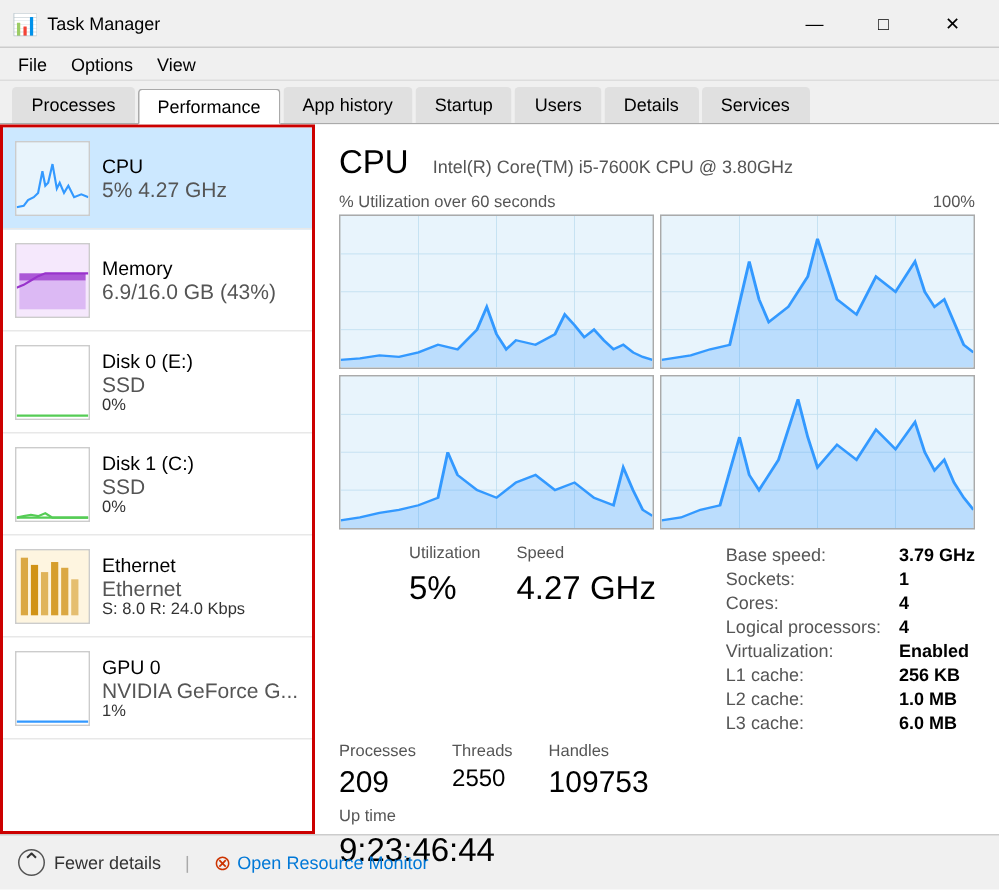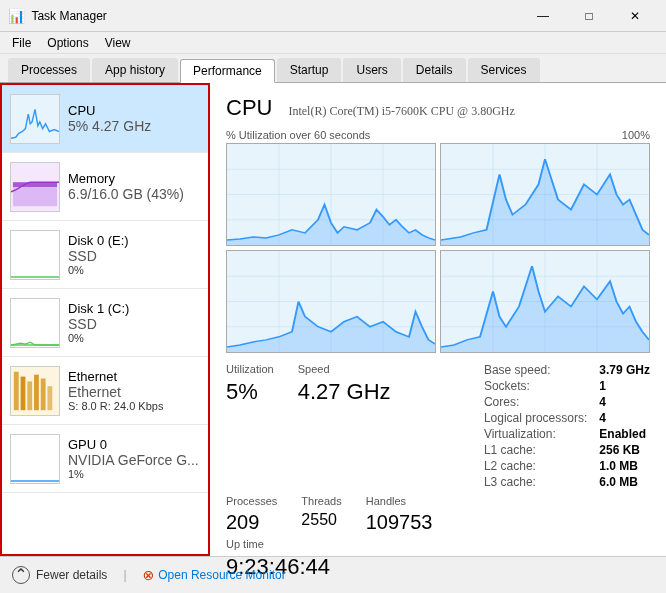--- a/index.html
+++ b/index.html
@@ -108,21 +108,21 @@
       background: white;
       display: flex;
       flex-direction: column;
     }
     .cpu-header {
       display: flex;
       align-items: baseline;
       margin-bottom: 8px;
     }
     .cpu-title { font-size: 22px; font-weight: 300; margin-right: 16px; }
-    .cpu-subtitle { font-size: 12px; color: #555; font-family: Liberation Serif, serif; }
+    .cpu-subtitle { font-size: 12px; color: #555; }
 
     
     .charts-area {
       margin-bottom: 10px;
     }
     .chart-label {
       font-size: 11px;
       color: #555;
       margin-bottom: 2px;
       display: flex;
@@ -204,22 +204,22 @@
 </div>
 
 <div class="menu-bar">
   <span class="menu-item">File</span>
   <span class="menu-item">Options</span>
   <span class="menu-item">View</span>
 </div>
 
 <div class="tabs">
   <div class="tab">Processes</div>
+  <div class="tab active">Performance</div>
   <div class="tab">App history</div>
-  <div class="tab active">Performance</div>
   <div class="tab">Startup</div>
   <div class="tab">Users</div>
   <div class="tab">Details</div>
   <div class="tab">Services</div>
 </div>
 
 <div class="main-content">
 
   <div class="left-panel">
 
@@ -378,21 +378,21 @@
             <line x1="80" y1="0" x2="80" y2="100" class="grid-line"></line>
             <line x1="120" y1="0" x2="120" y2="100" class="grid-line"></line>
             <polygon points="0,95 10,93 20,88 30,85 40,40 45,65 50,75 60,55 65,35 70,15 75,40 80,60 90,45 100,55 110,35 120,48 130,30 135,50 140,62 145,55 150,70 155,80 160,88 160,100 0,100" fill="rgba(51,153,255,0.25)"></polygon>
             <polyline points="0,95 10,93 20,88 30,85 40,40 45,65 50,75 60,55 65,35 70,15 75,40 80,60 90,45 100,55 110,35 120,48 130,30 135,50 140,62 145,55 150,70 155,80 160,88" class="chart-line"></polyline>
           </svg>
         </div>
       </div>
     </div>
 
     <div style="display:flex; gap:0; margin-bottom:6px;">
-      <div style="display:flex; gap:24px; flex:1;">
+      <div style="display:flex; gap:24px; flex:1;justify-content:center;">
         <div class="stat-col">
           <span class="stat-label">Utilization</span>
           <span class="stat-value">5%</span>
         </div>
         <div class="stat-col">
           <span class="stat-label">Speed</span>
           <span class="stat-value">4.27 GHz</span>
         </div>
       </div>
 

